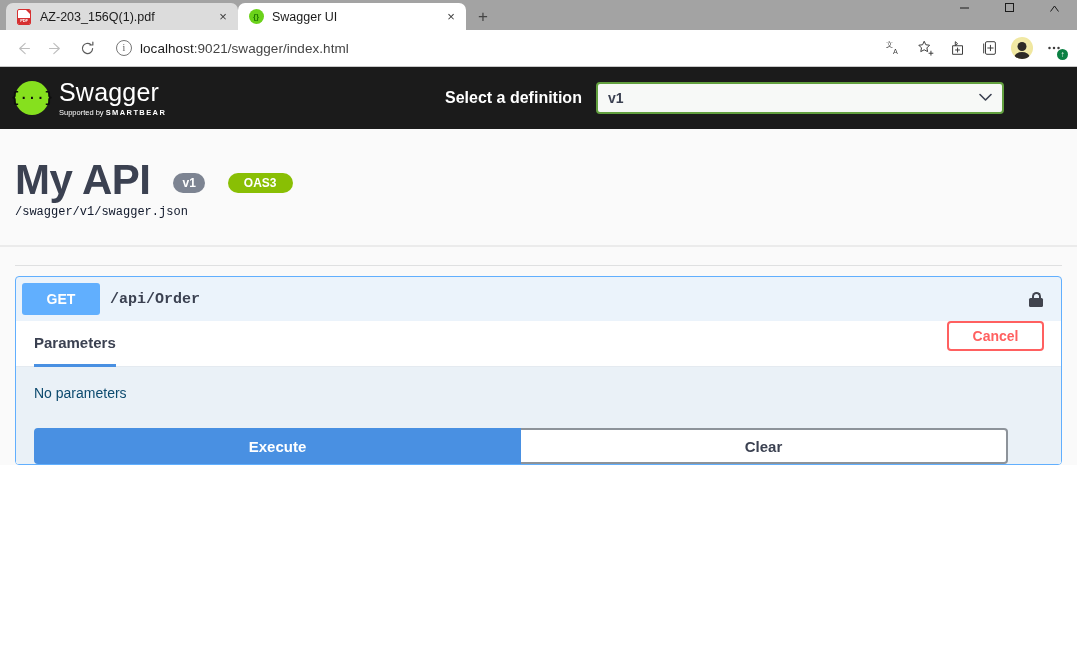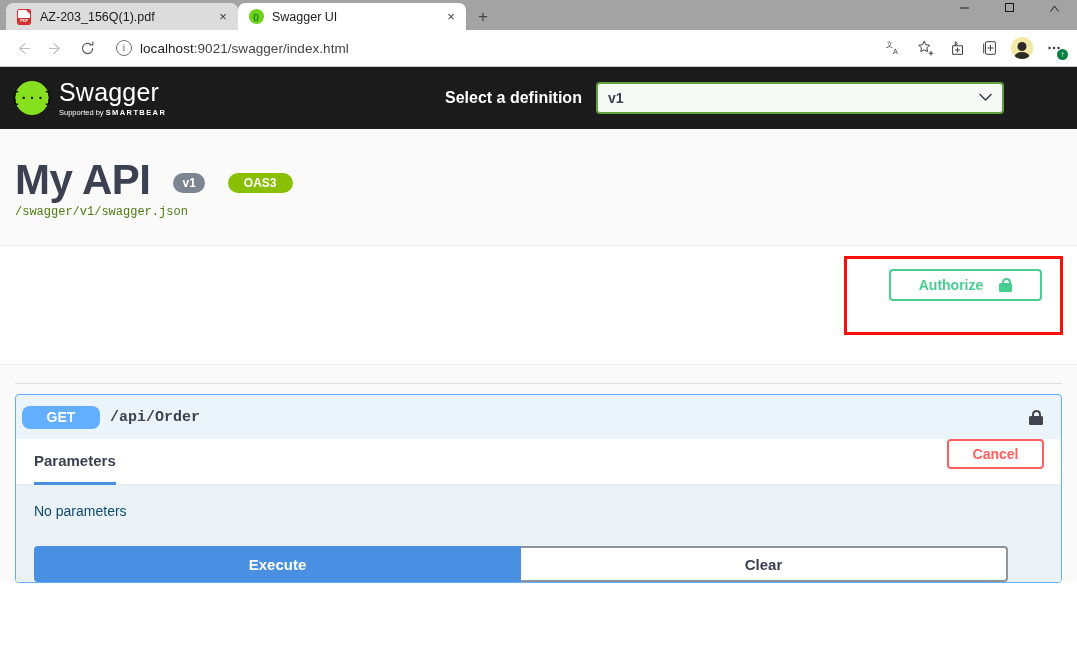--- a/index.html
+++ b/index.html
@@ -171,21 +171,21 @@
     background: #7d8492; color: #ffffff; font-size: 12px; font-weight: 700;
     border-radius: 10px; padding: 3px 9px; line-height: 1.2;
     margin-top: 6px;
   }
   .badge-oas {
     background: #89bf04; color: #ffffff; font-size: 12px; font-weight: 700;
     border-radius: 10px; padding: 3px 16px; line-height: 1.2;
     margin-top: 6px;
   }
   .api-url {
-    margin-top: 10px; font-size: 12px; color: #4d7c0f;
+    margin-top: 10px; font-size: 12px; color: #0f172a;
     font-family: "Liberation Mono", monospace; text-decoration: none;
   }
   .divider { height: 1px; background: #ebebeb; }
 
   .auth-block {
     background: #ffffff; height: 118px; position: relative;
   }
   .auth-hl {
     position: absolute; left: 844px; top: 10px; width: 219px; height: 79px;
     border: 3px solid #f90f07;
@@ -223,21 +223,21 @@
   .opblock {
     margin: 10px 15px 0 15px;
     border: 1px solid #61affe; border-radius: 4px;
     background: #ebf3fb; overflow: hidden;
   }
   .op-summary {
     display: flex; align-items: center; height: 44px;
     padding: 0 10px 0 6px; gap: 10px;
   }
   .op-method {
-    width: 78px; height: 23px; background: #61affe; border-radius: 8px;
+    width: 78px; height: 32px; background: #61affe; border-radius: 3px;
     color: #ffffff; font-size: 14px; font-weight: 700;
     display: flex; align-items: center; justify-content: center;
     font-family: "Liberation Sans", sans-serif;
   }
   .op-path {
     font-family: "Liberation Mono", monospace; font-size: 15px;
     color: #3b4151; font-weight: 700; flex: 1 1 auto;
   }
   .lock-dark { width: 14px; height: 15px; position: relative; margin-right: 8px; }
   .lock-dark .body {
@@ -414,30 +414,20 @@
   <div class="info-block">
     <div class="api-title-row">
       <span class="api-title">My API</span>
       <span class="badge-ver">v1</span>
       <span class="badge-oas">OAS3</span>
     </div>
     <a class="api-url" href="#">/swagger/v1/swagger.json</a>
   </div>
   <div class="divider"></div>
 
-  <div class="auth-block">
-    <div class="auth-hl"></div>
-    <div class="auth-btn">
-      <span>Authorize</span>
-      <span class="lock-open">
-        <span class="shackle"></span>
-          <span class="body"></span>
-      </span>
-    </div>
-  </div>
   <div class="divider"></div>
 
   <div class="tag-block">
     <div class="tag-rule"></div>
 
     <div class="opblock">
       <div class="op-summary">
         <span class="op-method">GET</span>
         <span class="op-path">/api/Order</span>
         <span class="lock-dark">

